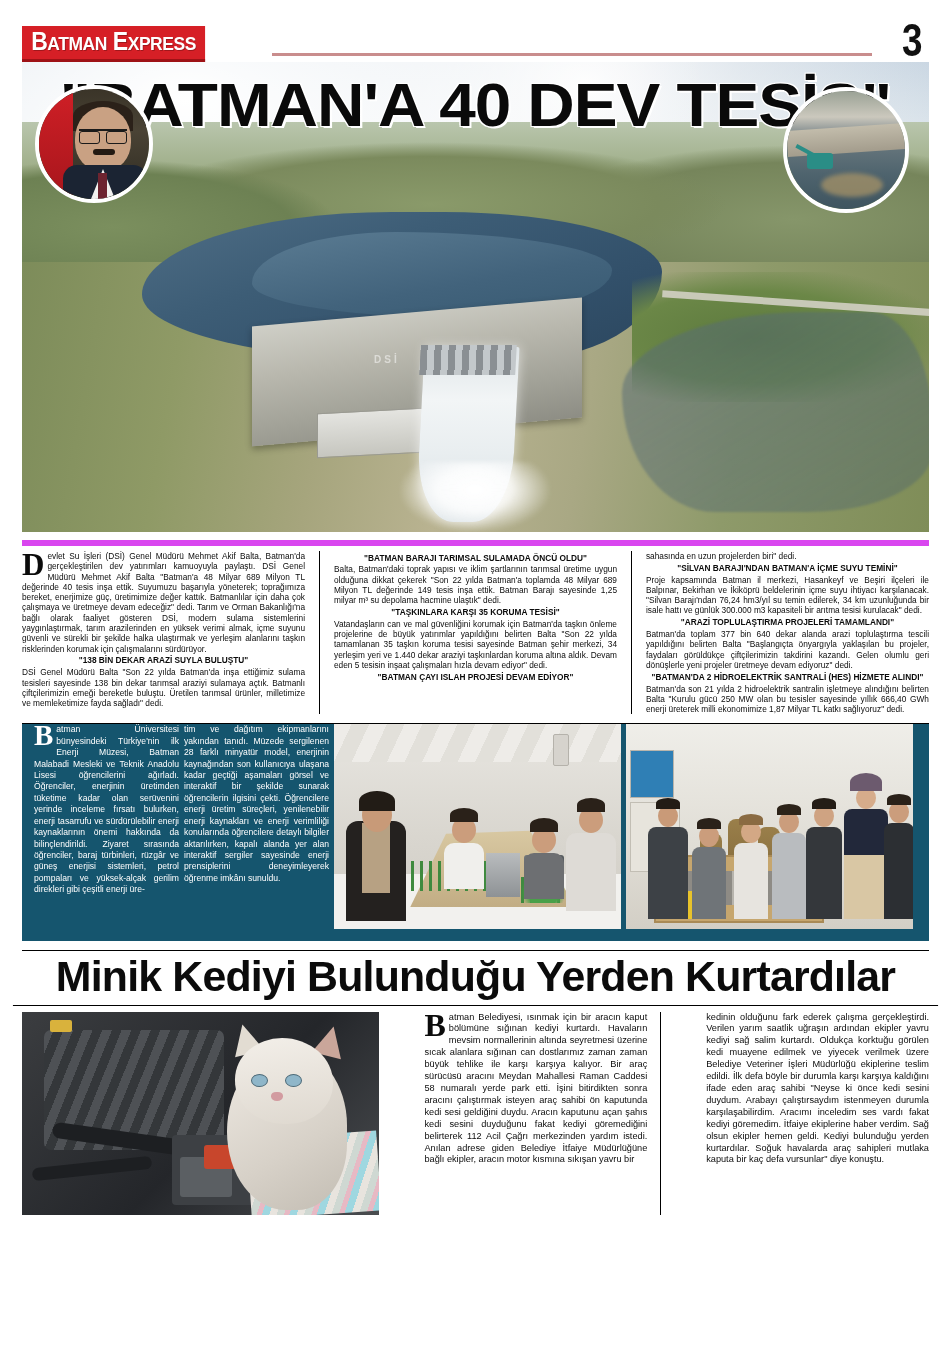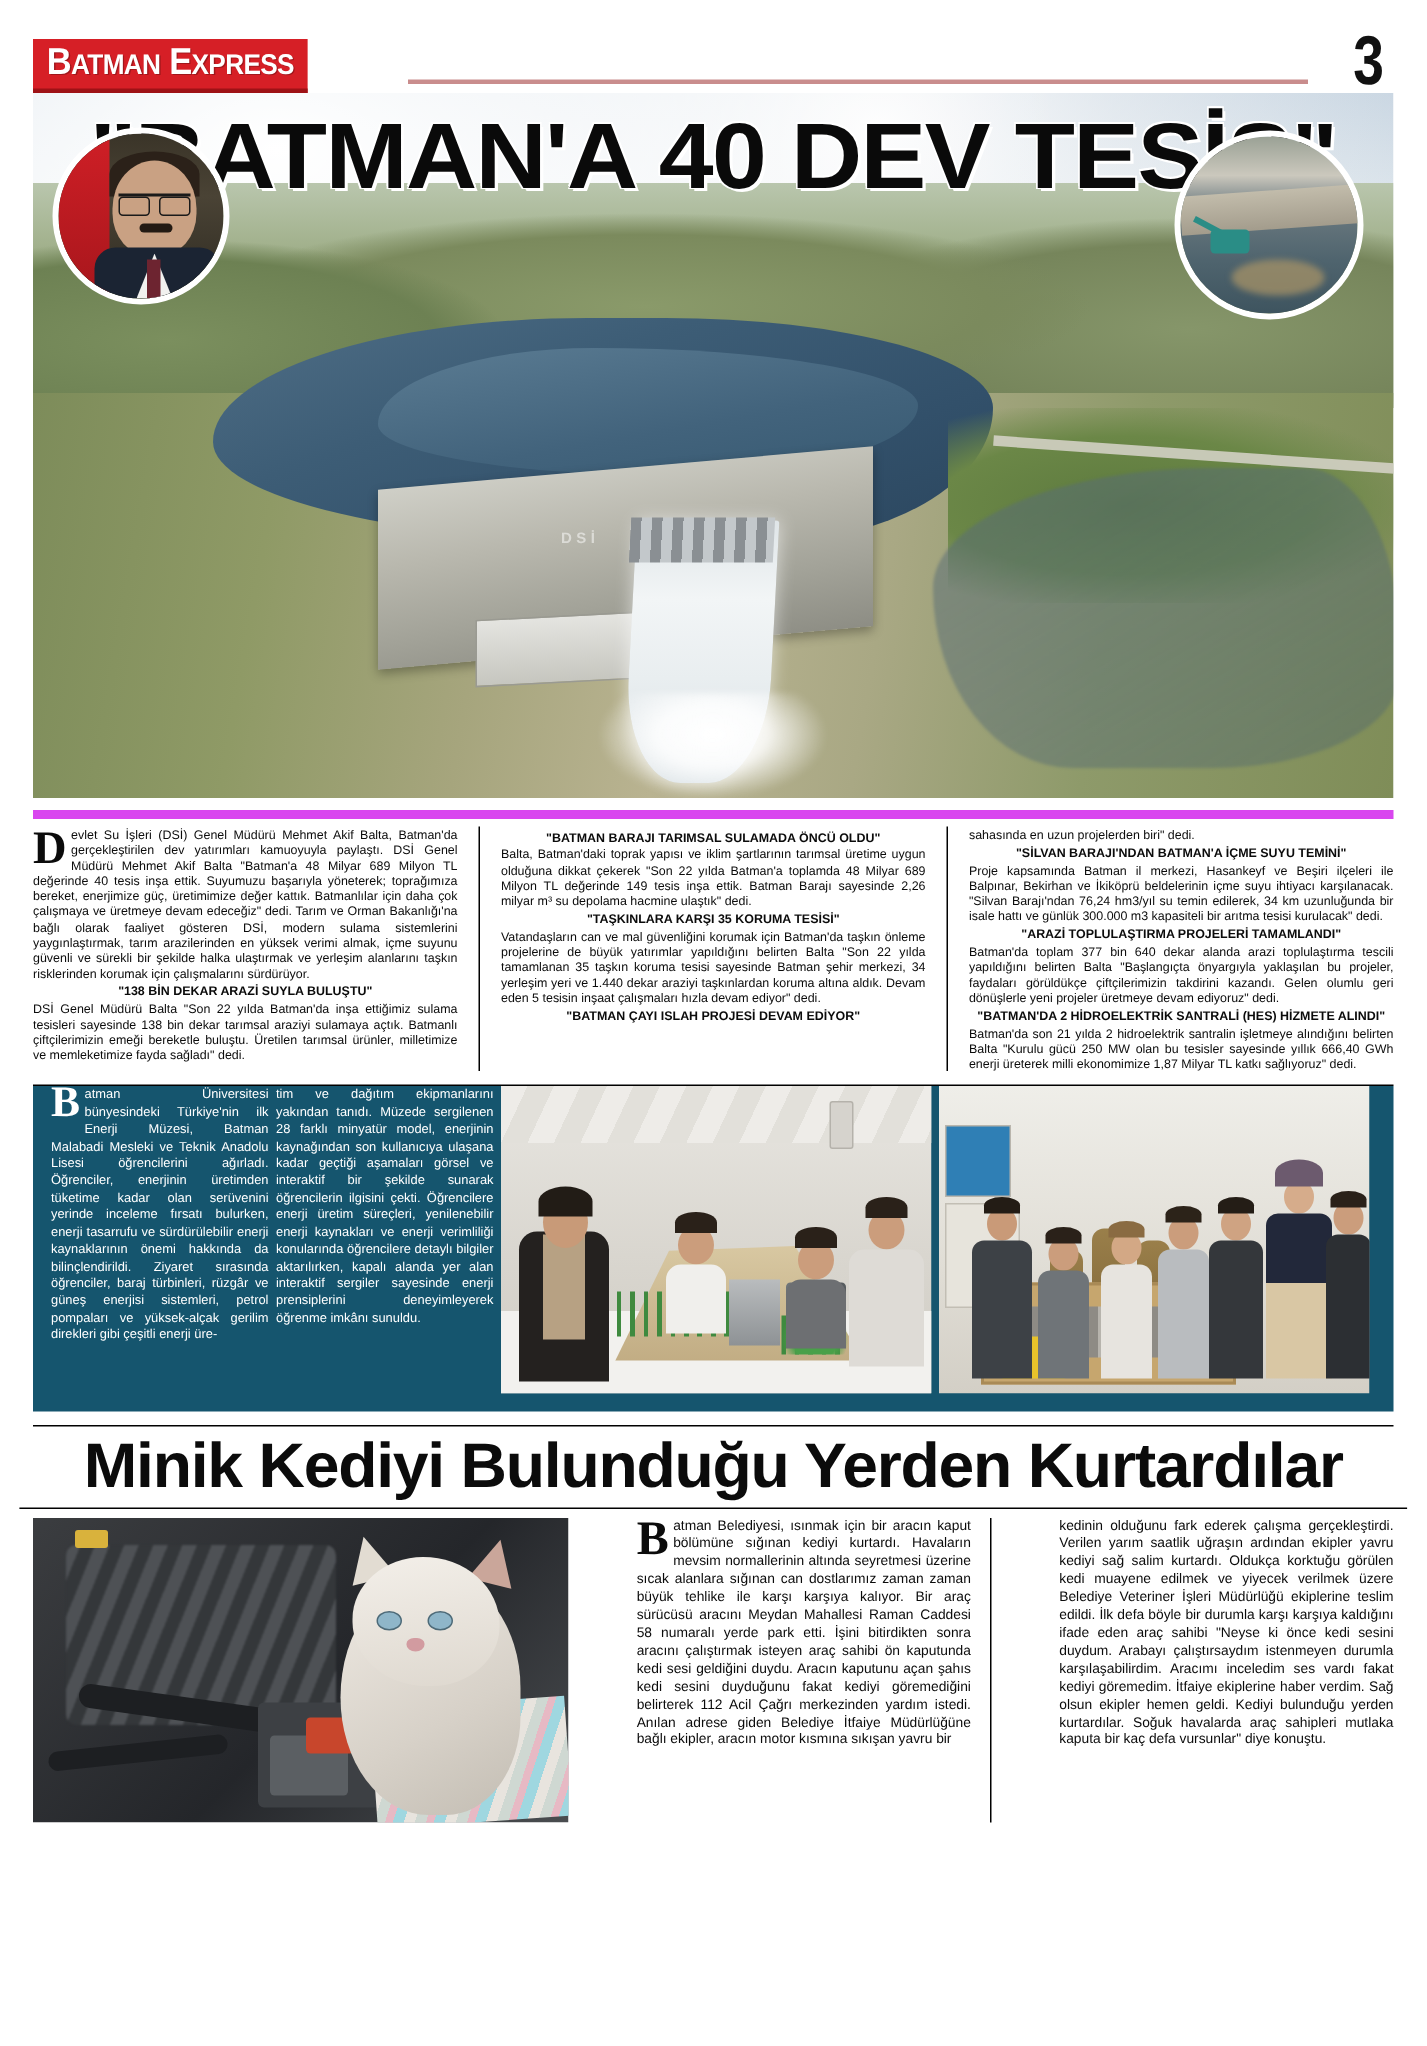--- a/index.html
+++ b/index.html
@@ -365,21 +365,21 @@
 
   <div class="a1-cols">
     <div class="a1-col">
       <p class="dropcap">Devlet Su İşleri (DSİ) Genel Müdürü Mehmet Akif Balta, Batman'da gerçekleştirilen dev yatırımları kamuoyuyla paylaştı. DSİ Genel Müdürü Mehmet Akif Balta "Batman'a 48 Milyar 689 Milyon TL değerinde 40 tesis inşa ettik. Suyumuzu başarıyla yöneterek; toprağımıza bereket, enerjimize güç, üretimimize değer kattık. Batmanlılar için daha çok çalışmaya ve üretmeye devam edeceğiz" dedi. Tarım ve Orman Bakanlığı'na bağlı olarak faaliyet gösteren DSİ, modern sulama sistemlerini yaygınlaştırmak, tarım arazilerinden en yüksek verimi almak, içme suyunu güvenli ve sürekli bir şekilde halka ulaştırmak ve yerleşim alanlarını taşkın risklerinden korumak için çalışmalarını sürdürüyor.</p>
       <div class="sub">"138 BİN DEKAR ARAZİ SUYLA BULUŞTU"</div>
       <p>DSİ Genel Müdürü Balta "Son 22 yılda Batman'da inşa ettiğimiz sulama tesisleri sayesinde 138 bin dekar tarımsal araziyi sulamaya açtık. Batmanlı çiftçilerimizin emeği bereketle buluştu. Üretilen tarımsal ürünler, milletimize ve memleketimize fayda sağladı" dedi.</p>
     </div>
     <div class="col-sep"></div>
     <div class="a1-col">
       <div class="sub">"BATMAN BARAJI TARIMSAL SULAMADA ÖNCÜ OLDU"</div>
-      <p>Balta, Batman'daki toprak yapısı ve iklim şartlarının tarımsal üretime uygun olduğuna dikkat çekerek "Son 22 yılda Batman'a toplamda 48 Milyar 689 Milyon TL değerinde 149 tesis inşa ettik. Batman Barajı sayesinde 2,26 milyar m³ su depolama hacmine ulaştık" dedi.</p>
+      <p>Balta, Batman'daki toprak yapısı ve iklim şartlarının tarımsal üretime uygun olduğuna dikkat çekerek "Son 22 yılda Batman'a toplamda 48 Milyar 689 Milyon TL değerinde 149 tesis inşa ettik. Batman Barajı sayesinde 1,25 milyar m³ su depolama hacmine ulaştık" dedi.</p>
       <div class="sub">"TAŞKINLARA KARŞI 35 KORUMA TESİSİ"</div>
       <p>Vatandaşların can ve mal güvenliğini korumak için Batman'da taşkın önleme projelerine de büyük yatırımlar yapıldığını belirten Balta "Son 22 yılda tamamlanan 35 taşkın koruma tesisi sayesinde Batman şehir merkezi, 34 yerleşim yeri ve 1.440 dekar araziyi taşkınlardan koruma altına aldık. Devam eden 5 tesisin inşaat çalışmaları hızla devam ediyor" dedi.</p>
       <div class="sub">"BATMAN ÇAYI ISLAH PROJESİ DEVAM EDİYOR"</div>
     </div>
     <div class="col-sep"></div>
     <div class="a1-col">
       <p>sahasında en uzun projelerden biri" dedi.</p>
       <div class="sub">"SİLVAN BARAJI'NDAN BATMAN'A İÇME SUYU TEMİNİ"</div>
       <p>Proje kapsamında Batman il merkezi, Hasankeyf ve Beşiri ilçeleri ile Balpınar, Bekirhan ve İkiköprü beldelerinin içme suyu ihtiyacı karşılanacak. "Silvan Barajı'ndan 76,24 hm3/yıl su temin edilerek, 34 km uzunluğunda bir isale hattı ve günlük 300.000 m3 kapasiteli bir arıtma tesisi kurulacak" dedi.</p>
       <div class="sub">"ARAZİ TOPLULAŞTIRMA PROJELERİ TAMAMLANDI"</div>

